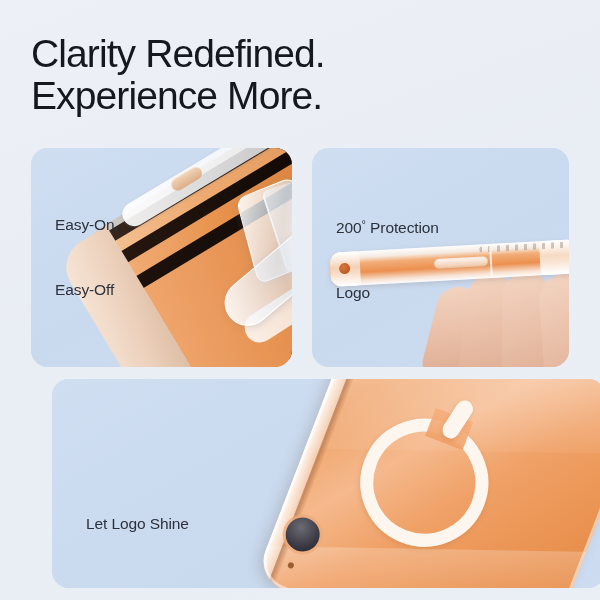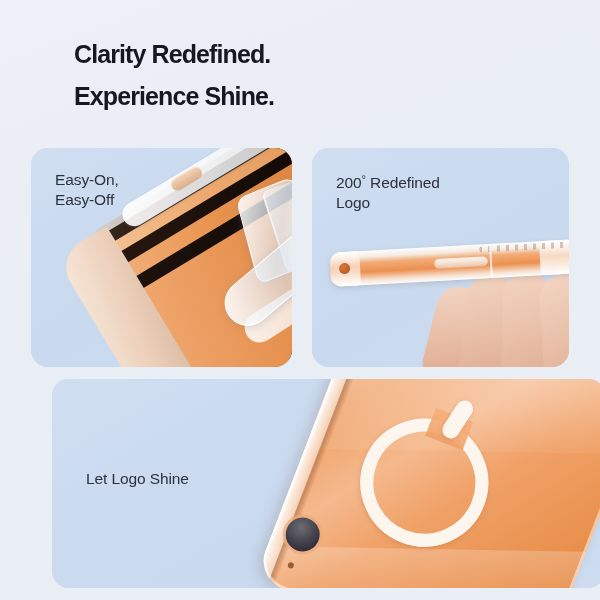--- a/index.html
+++ b/index.html
@@ -25,27 +25,26 @@
 
   
   .headline {
     position: absolute;
     left: 31px;
     top: 33px;
     width: 520px;
   }
   .headline-line {
     display: block;
-    font-size: 25px;
+    font-size: 39px;
     line-height: 42px;
-    font-weight: 700;
+    font-weight: 400;
     letter-spacing: -0.9px;
     color: #15181e;
     white-space: nowrap;
-    margin-left: 43px;
   }
 
   
   .card {
     position: absolute;
     border-radius: 17px;
     overflow: hidden;
     background: #ccdcf0;
   }
   .card-bg {
@@ -56,21 +55,21 @@
   .card-label {
     position: absolute;
     z-index: 40;
     color: #2c313b;
     font-size: 15.5px;
     line-height: 20px;
     font-weight: 400;
     letter-spacing: -0.1px;
     white-space: nowrap;
   }
-  .card-label .lbl-line { display: block; }
+  .card-label .lbl-line { display: block; margin-top: 45px; }
   .deg { font-size: 11px; vertical-align: 5px; }
 
   #card-easy   { left: 31px;  top: 148px; width: 261px; height: 219px; }
   #card-lift   { left: 312px; top: 148px; width: 257px; height: 219px; }
   #card-logo   { left: 52px;  top: 379px; width: 553px; height: 209px; }
 
   #card-easy .card-label { left: 24px; top: 22px; }
   #card-lift .card-label { left: 24px; top: 21px; }
   #card-logo .card-label { left: 34px; top: 90px; }
 
@@ -385,21 +384,21 @@
     background: #9c5f33;
   }
 </style>
 </head>
 <body>
 
 <div class="page">
 
   <div class="headline">
     <span class="headline-line">Clarity Redefined.</span>
-    <span class="headline-line">Experience Shine.</span>
+    <span class="headline-line">Experience More.</span>
   </div>
 
   <div class="card" id="card-easy">
     <div class="card-bg"></div>
 
     <div class="c1-phone">
       <div class="c1-band c1-b1"></div>
       <div class="c1-band c1-b2"></div>
       <div class="c1-band c1-b3"></div>
       <div class="c1-band c1-b4"></div>
@@ -438,21 +437,21 @@
       <div class="c2-case"></div>
       <div class="c2-edgeL"></div>
       <div class="c2-edgeR"></div>
       <div class="c2-top-specks"></div>
       <div class="c2-lens"></div>
       <div class="c2-btn"></div>
       <div class="c2-seam"></div>
     </div>
 
     <div class="card-label">
-      <span class="lbl-line"><span>200</span><span class="deg">°</span><span> Redefined</span></span>
+      <span class="lbl-line"><span>200</span><span class="deg">°</span><span> Protection</span></span>
       <span class="lbl-line">Logo</span>
     </div>
   </div>
 
   <div class="card" id="card-logo">
     <div class="card-bg"></div>
 
     <div class="c3-phone">
       <div class="c3-body"></div>
       <div class="c3-sheen"></div>

